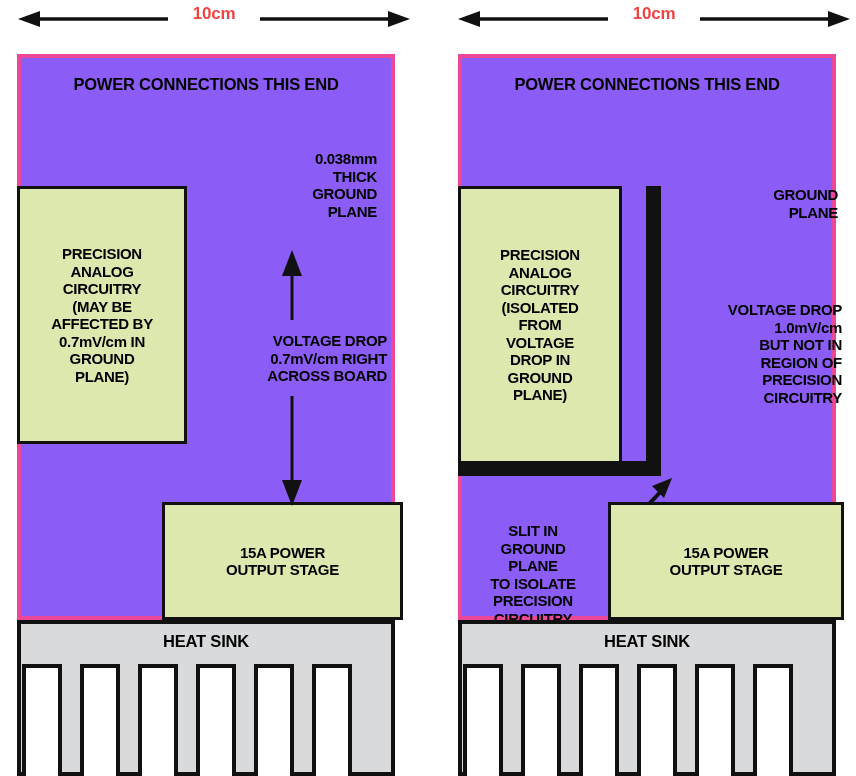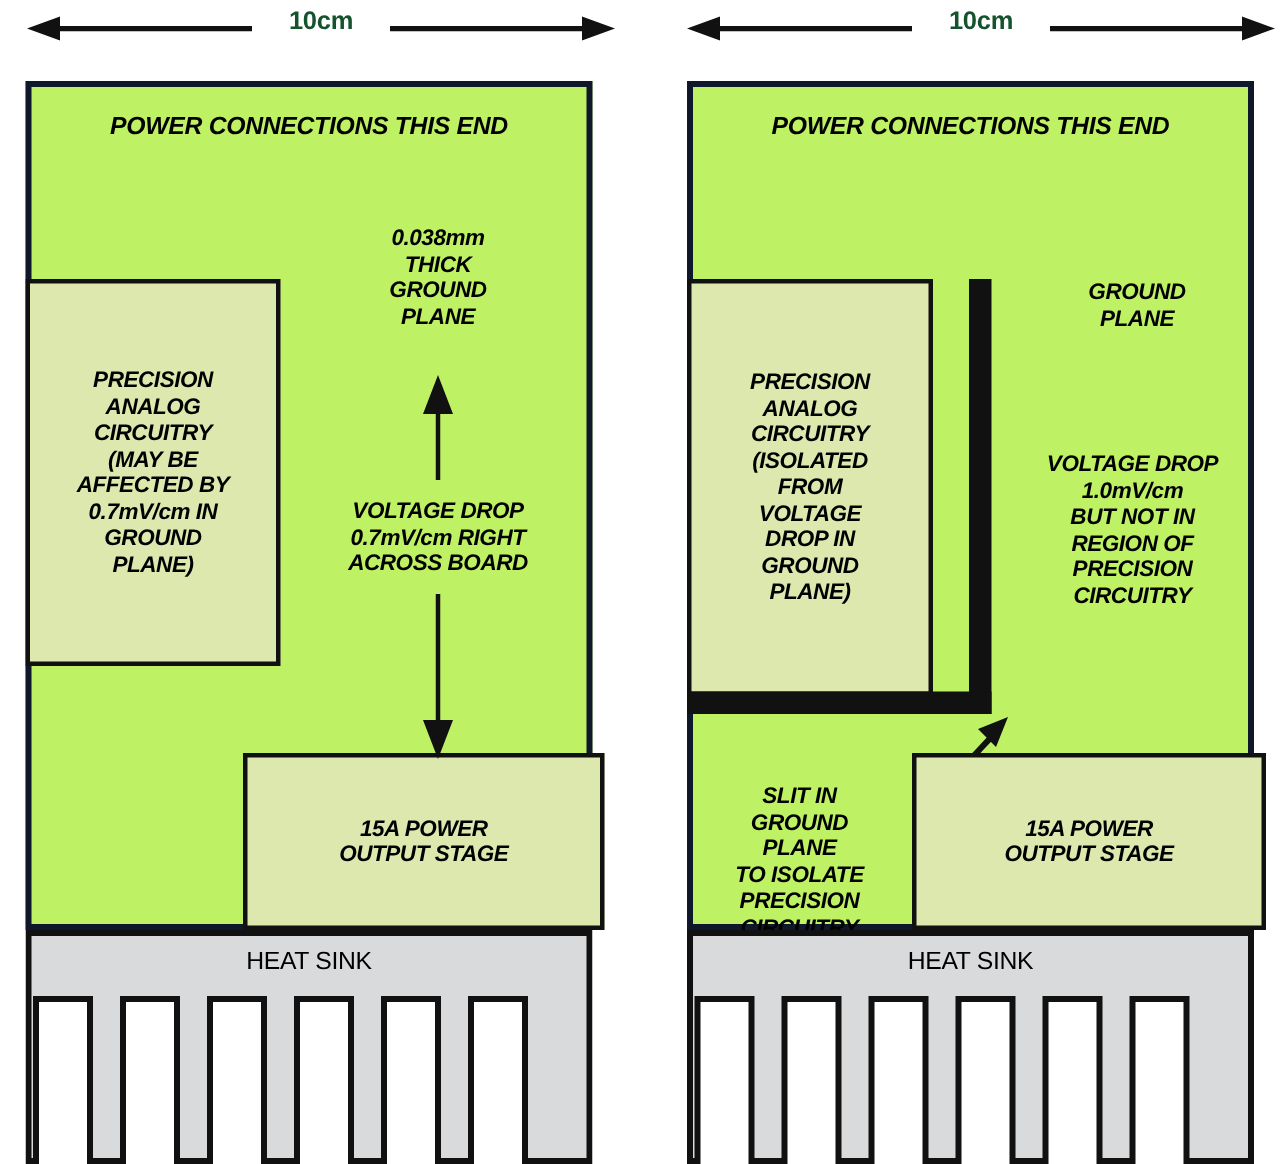--- a/index.html
+++ b/index.html
@@ -35,36 +35,35 @@
     width: 392px;
     height: 30px;
   }
   .dim-label {
     position: absolute;
     left: 0; right: 0;
     top: 0;
     text-align: center;
     font-size: 17px;
     font-weight: bold;
-    color: #14532d;
+    color: #ef4444;
     letter-spacing: -0.2px;
     line-height: 20px;
   }
 
   
   .board {
     position: absolute;
     left: 17px;
     top: 54px;
     width: 378px;
     height: 566px;
-    background: #bef264;
-    border: 4px solid #0f172a;
+    background: #8b5cf6;
+    border: 4px solid #ec4899;
     box-sizing: border-box;
-    font-style: italic;
   }
   .board-title {
     position: absolute;
     left: 0; right: 0;
     top: 17px;
     text-align: center;
     font-size: 16.5px;
     font-weight: bold;
     color: #000;
     letter-spacing: -0.2px;
@@ -86,21 +85,21 @@
     font-weight: bold;
     color: #000;
     line-height: 17.5px;
     letter-spacing: -0.3px;
     white-space: pre-line;
   }
 
   
   .note {
     position: absolute;
-    text-align: center;
+    text-align: right;
     font-size: 15px;
     font-weight: bold;
     color: #000;
     line-height: 17.5px;
     letter-spacing: -0.3px;
     white-space: pre-line;
   }
 
   
   .heatsink {
@@ -109,21 +108,21 @@
     top: 620px;
     width: 378px;
     height: 156px;
   }
   .heatsink-label {
     position: absolute;
     left: 0; right: 0;
     top: 12px;
     text-align: center;
     font-size: 16.5px;
-    font-weight: normal;
+    font-weight: bold;
     color: #000;
     letter-spacing: -0.2px;
     z-index: 2;
     pointer-events: none;
   }
 
   
   .slit-v, .slit-h {
     position: absolute;
     background: #111111;

